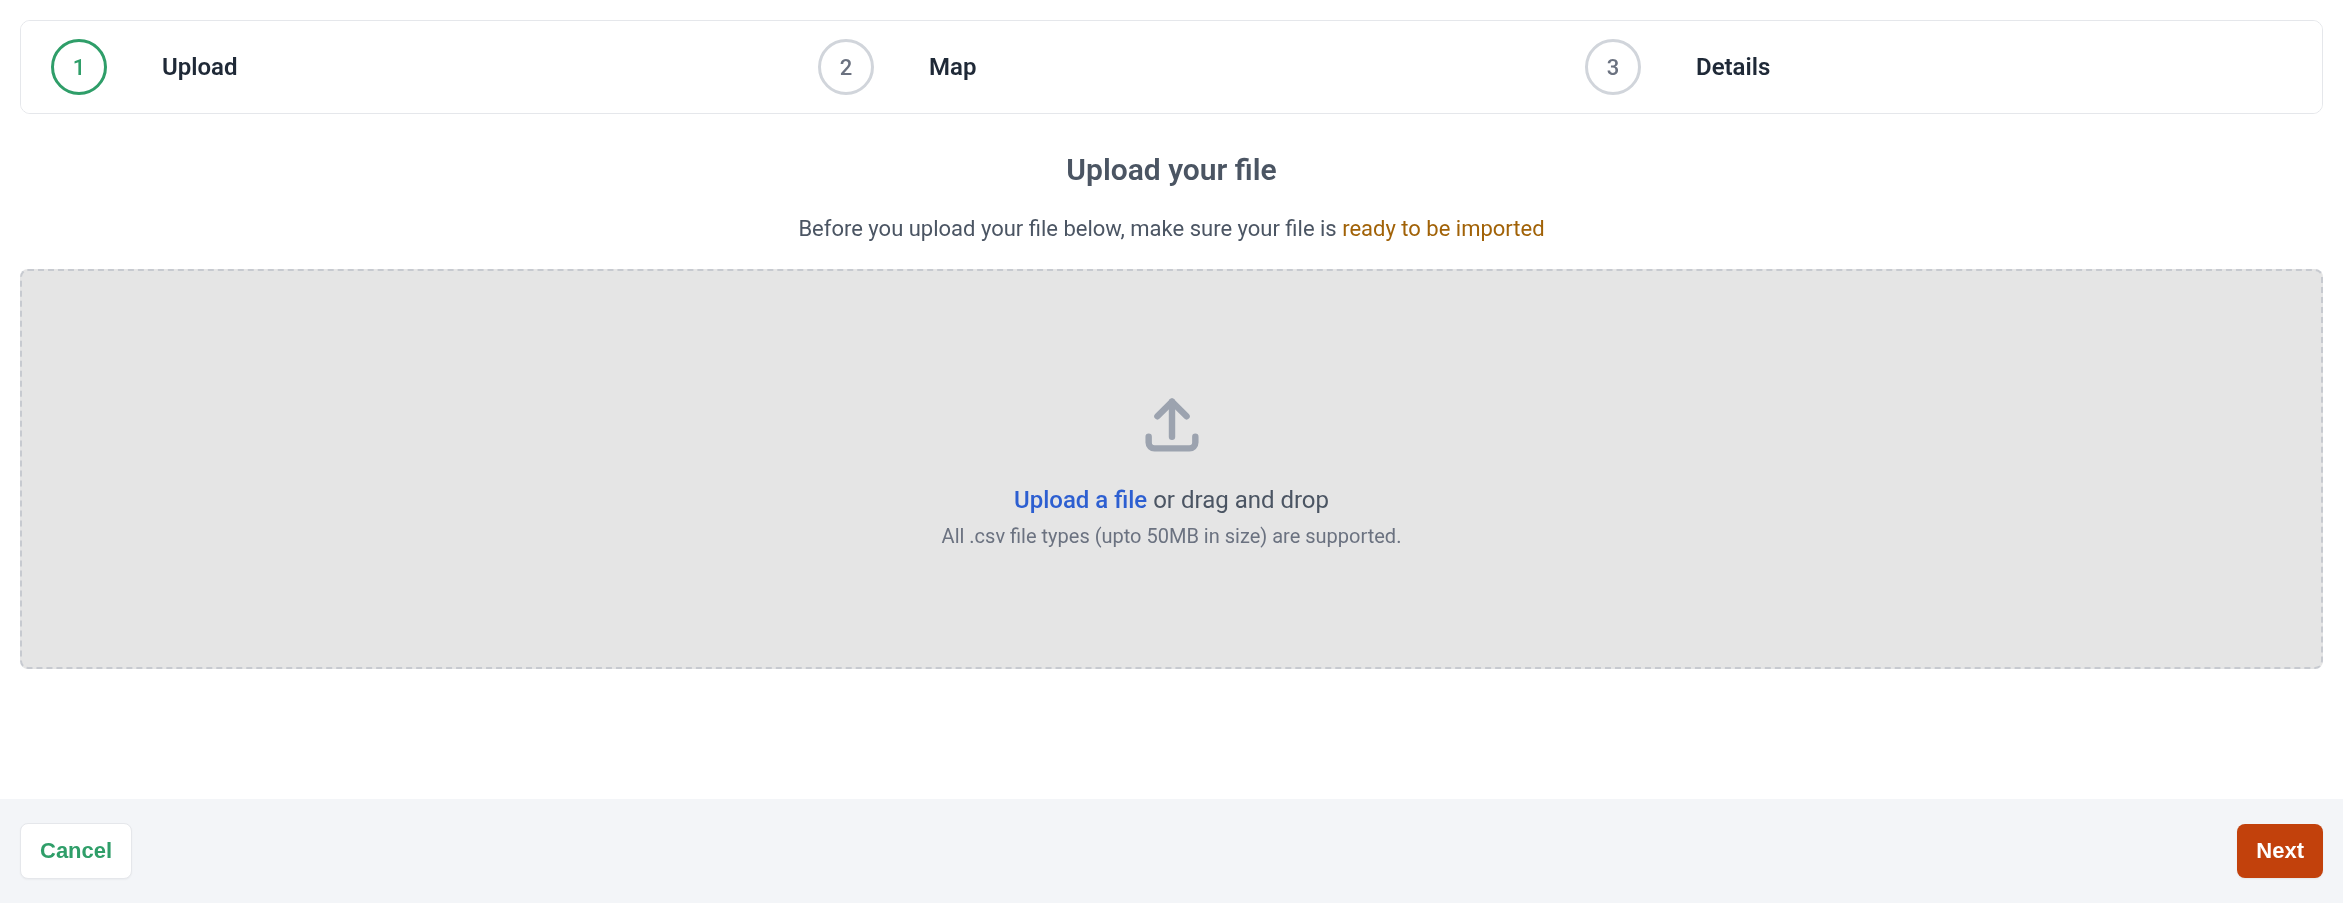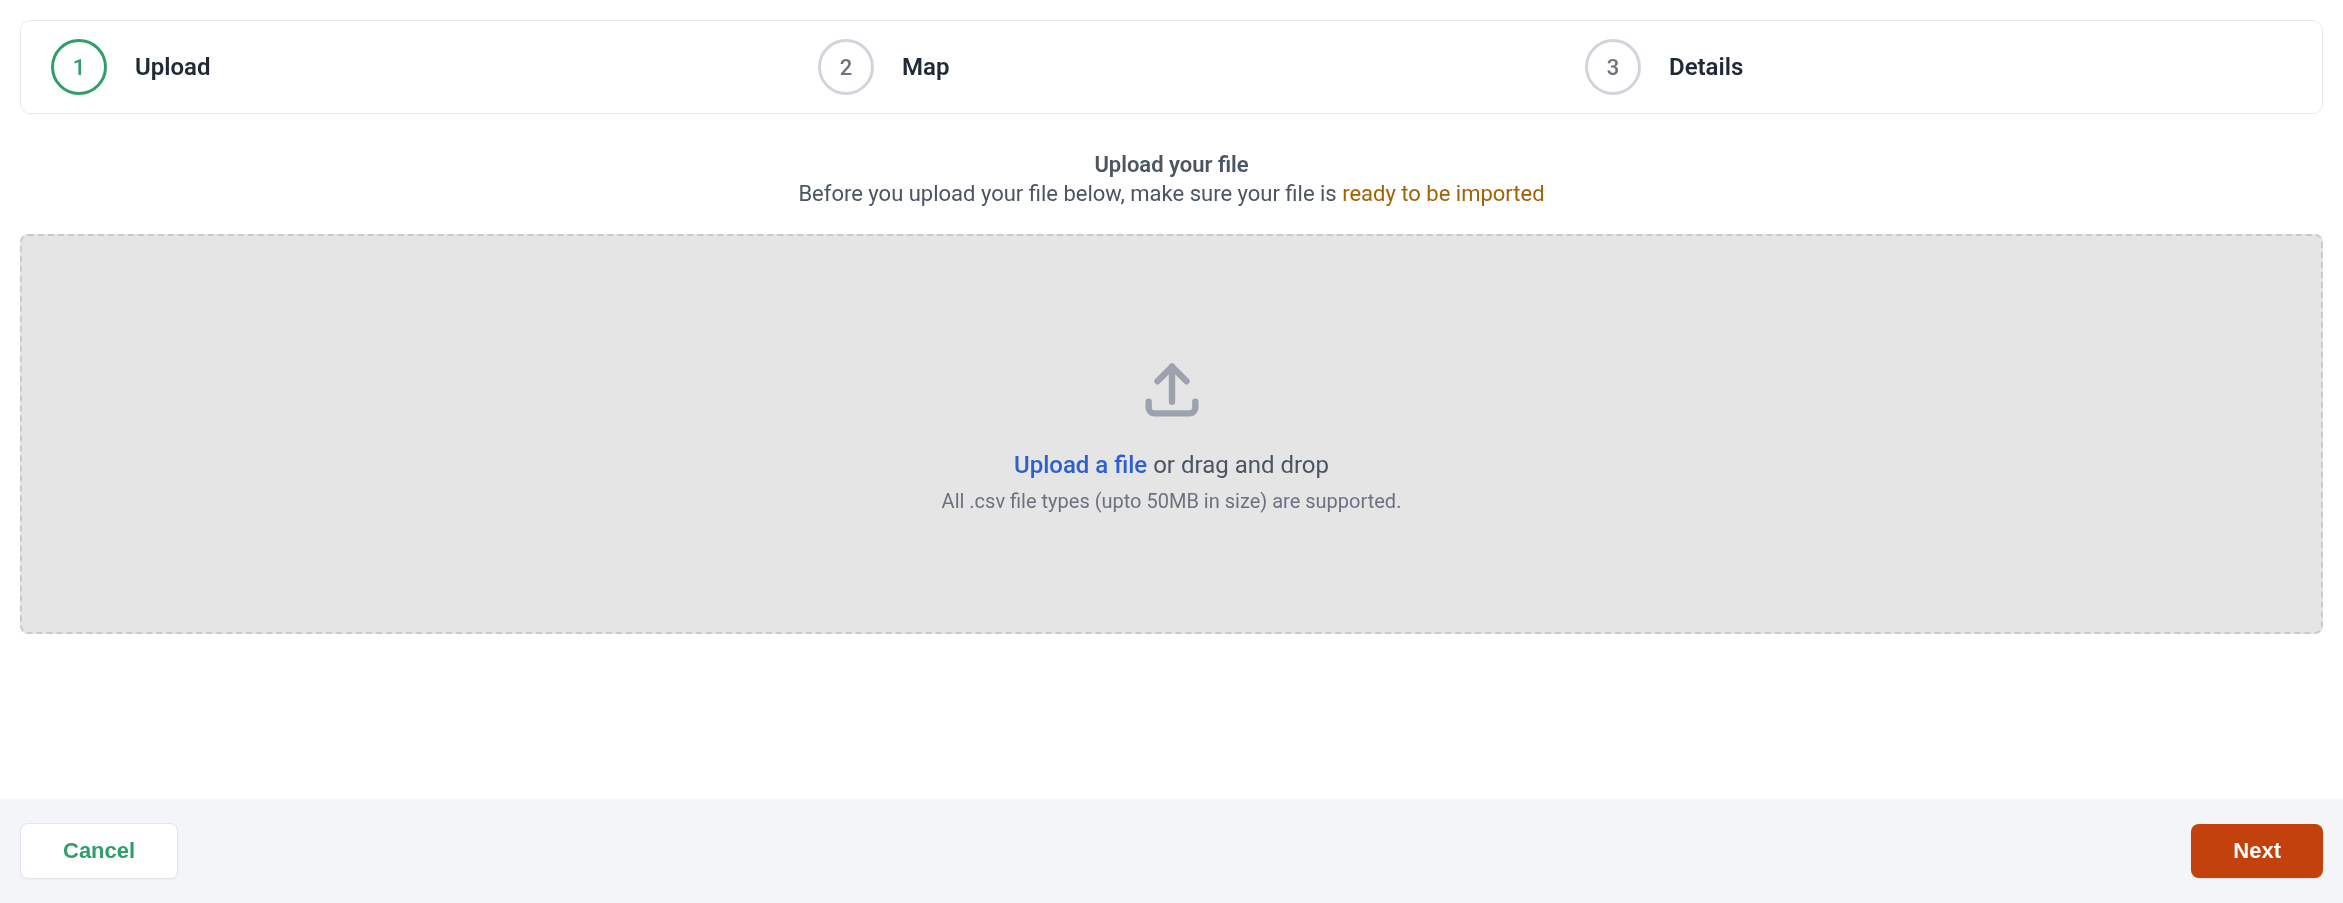--- a/index.html
+++ b/index.html
@@ -52,32 +52,33 @@
       flex-shrink: 0;
     }
     .step-circle.active {
       border-color: #2f9e69;
       color: #2f9e69;
     }
     .step-label {
       font-size: 24px;
       font-weight: 600;
       color: #1f2937;
+      margin-left: 27px;
     }
     
     .heading-area {
       text-align: center;
       margin-top: 38px;
       margin-bottom: 28px;
     }
     .page-title {
-      font-size: 22px;
+      font-size: 30px;
       font-weight: 600;
       color: #4b5563;
-      margin-bottom: 4px;
+      margin-bottom: 29px;
     }
     .page-subtitle {
       font-size: 22px;
       color: #4b5563;
       font-weight: 400;
     }
     .page-subtitle a {
       color: #a16207;
       text-decoration: none;
     }
@@ -115,21 +116,21 @@
       background: #f3f5f8;
       padding: 24px 20px;
       display: flex;
       justify-content: space-between;
       align-items: center;
     }
     .btn {
       border-radius: 8px;
       font-size: 22px;
       font-weight: 600;
-      padding: 14px 42px;
+      padding: 14px 19px;
       cursor: pointer;
       border: none;
       text-align: center;
     }
     .btn-cancel {
       background: #ffffff;
       color: #2f9e69;
       border: 1px solid #e5e7eb;
       box-shadow: 0 1px 2px rgba(0,0,0,0.04);
     }

